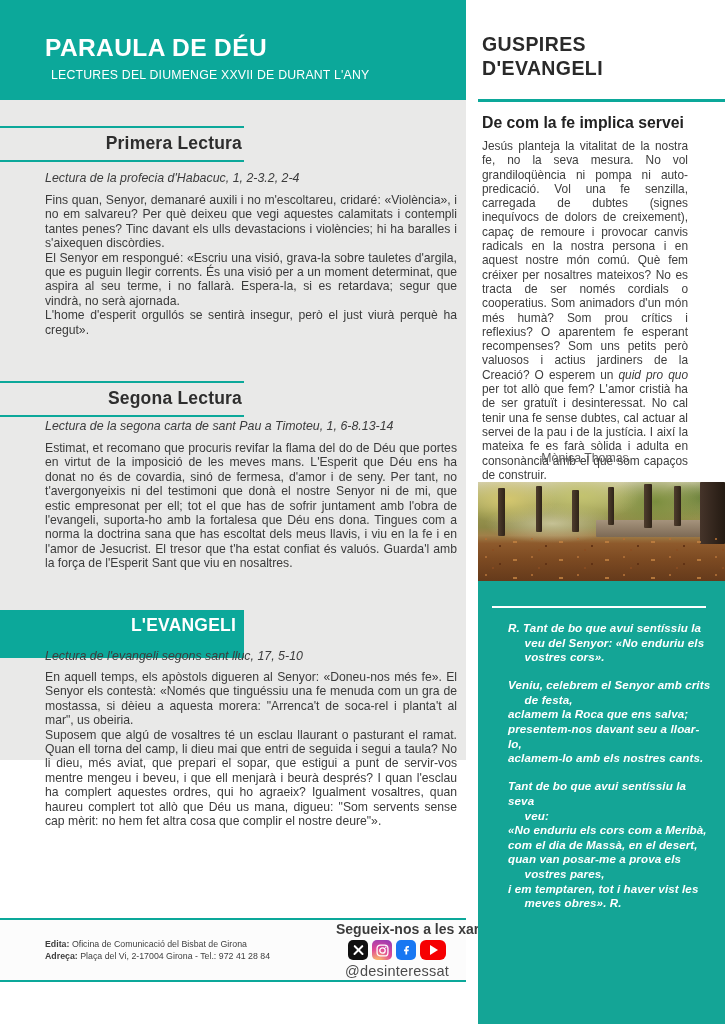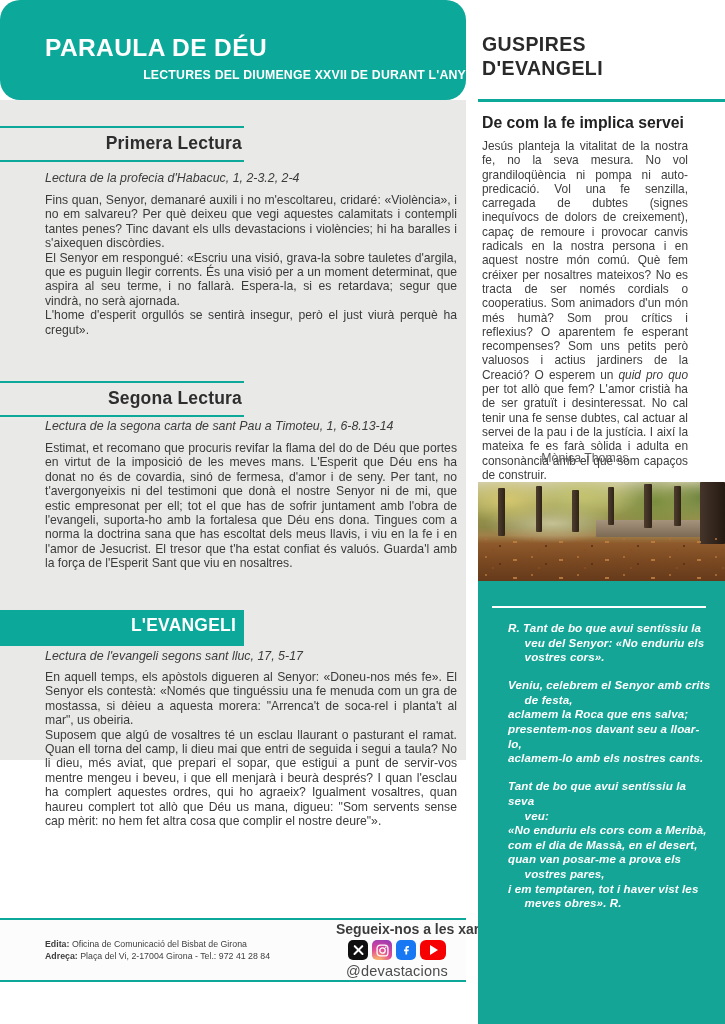--- a/index.html
+++ b/index.html
@@ -5,36 +5,36 @@
   html,body{margin:0;padding:0;background:#ffffff;}
   .page{
     position:relative;width:725px;height:1024px;overflow:hidden;
     font-family:"Liberation Sans","DejaVu Sans",sans-serif;
     background:#ffffff;
   }
   
   .left-col{position:absolute;left:0;top:0;width:466px;height:1024px;}
   .masthead{
     position:absolute;left:0;top:0;width:466px;height:100px;
-    background:#0ca89a;box-sizing:border-box;padding:34px 0 0 45px;color:#fff;border-radius:20px;
+    background:#0ca89a;box-sizing:border-box;padding:34px 0 0 45px;color:#fff;
   }
   .masthead h1{margin:0;font-size:24.5px;font-weight:bold;letter-spacing:.4px;}
-  .masthead h2{margin:6px 0 0 6px;font-size:12.3px;font-weight:bold;letter-spacing:.2px;text-align:right;}
+  .masthead h2{margin:6px 0 0 6px;font-size:12.3px;font-weight:normal;letter-spacing:.2px;}
   .gray-area{
     position:absolute;left:0;top:100px;width:466px;height:660px;background:#e9e9e8;
   }
   .sec-head{
     position:absolute;left:0;width:244px;box-sizing:border-box;
     border-top:2.5px solid #0ca89a;border-bottom:2.5px solid #0ca89a;
     padding:5px 2px 6px 0;text-align:right;
     font-size:17.5px;font-weight:bold;color:#2e2e2e;letter-spacing:.2px;
     background:transparent;
   }
   .sec-head.solid{
-    border:none;background:#0ca89a;color:#ffffff;padding:5px 8px 10px 0;
+    border:none;background:#0ca89a;color:#ffffff;padding:5px 8px 22px 0;
   }
   .src{
     position:absolute;left:45px;width:412px;
     font-style:italic;font-size:12.4px;color:#3c3c3c;
   }
   .body-txt{
     position:absolute;left:45px;width:412px;
     font-size:12.2px;line-height:14.4px;color:#3b3b3b;
     text-align:justify;white-space:pre-line;
   }
@@ -133,21 +133,21 @@
       <div class="src" style="top:71px;">Lectura de la profecia d'Habacuc, 1, 2-3.2, 2-4</div>
       <div class="body-txt" style="top:93px;">Fins quan, Senyor, demanaré auxili i no m'escoltareu, cridaré: «Violència», i no em salvareu? Per què deixeu que vegi aquestes calamitats i contempli tantes penes? Tinc davant els ulls devastacions i violències; hi ha baralles i s'aixequen discòrdies.
 El Senyor em respongué: «Escriu una visió, grava-la sobre tauletes d'argila, que es puguin llegir corrents. És una visió per a un moment determinat, que aspira al seu terme, i no fallarà. Espera-la, si es retardava; segur que vindrà, no serà ajornada.
 L'home d'esperit orgullós se sentirà insegur, però el just viurà perquè ha cregut».</div>
 
       <div class="sec-head" style="top:273px;margin-top:8px;">Segona Lectura</div>
       <div class="src" style="top:319px;">Lectura de la segona carta de sant Pau a Timoteu, 1, 6-8.13-14</div>
       <div class="body-txt" style="top:341px;">Estimat, et recomano que procuris revifar la flama del do de Déu que portes en virtut de la imposició de les meves mans. L'Esperit que Déu ens ha donat no és de covardia, sinó de fermesa, d'amor i de seny. Per tant, no t'avergonyeixis ni del testimoni que donà el nostre Senyor ni de mi, que estic empresonat per ell; tot el que has de sofrir juntament amb l'obra de l'evangeli, suporta-ho amb la fortalesa que Déu ens dona. Tingues com a norma la doctrina sana que has escoltat dels meus llavis, i viu en la fe i en l'amor de Jesucrist. El tresor que t'ha estat confiat és valuós. Guarda'l amb la força de l'Esperit Sant que viu en nosaltres.</div>
 
       <div class="sec-head solid" style="top:510px;">L'EVANGELI</div>
-      <div class="src" style="top:549px;">Lectura de l'evangeli segons sant lluc, 17, 5-17</div>
+      <div class="src" style="top:549px;">Lectura de l'evangeli segons sant lluc, 17, 5-10</div>
       <div class="body-txt" style="top:570px;">En aquell temps, els apòstols digueren al Senyor: «Doneu-nos més fe». El Senyor els contestà: «Només que tinguéssiu una fe menuda com un gra de mostassa, si dèieu a aquesta morera: "Arrenca't de soca-rel i planta't al mar", us obeiria.
 Suposem que algú de vosaltres té un esclau llaurant o pasturant el ramat. Quan ell torna del camp, li dieu mai que entri de seguida i segui a taula? No li dieu, més aviat, que prepari el sopar, que estigui a punt de servir-vos mentre mengeu i beveu, i que ell menjarà i beurà després? I quan l'esclau ha complert aquestes ordres, qui ho agraeix? Igualment vosaltres, quan haureu complert tot allò que Déu us mana, digueu: "Som servents sense cap mèrit: no hem fet altra cosa que complir el nostre deure"».</div>
 
       <div class="footer-box" style="top:818px;">
         <div class="f-lines">
           <div><b>Edita:</b><span> Oficina de Comunicació del Bisbat de Girona</span></div>
           <div><b>Adreça:</b><span> Plaça del Vi, 2-17004 Girona - Tel.: 972 41 28 84</span></div>
         </div>
         <div class="f-social">
           <div class="follow">Segueix-nos a les xarxes!</div>
@@ -165,21 +165,21 @@
             </span>
             <span class="si si-fb">
               <svg width="12" height="12" viewBox="0 0 24 24">
                   <path d="M15.5 7.5H18V4h-3c-2.6 0-4.2 1.7-4.2 4.3V11H8v3.4h2.8V21h3.5v-6.6h2.8l.5-3.4h-3.3V8.6c0-.7.4-1.1 1.2-1.1z" fill="#ffffff"></path>
                 </svg>
             </span>
             <span class="si si-yt">
                 <span class="yt-tri"></span>
               </span>
           </div>
-          <div class="handle">@devastacions</div>
+          <div class="handle">@desinteressat</div>
         </div>
       </div>
     </div>
   </div>
 
   <div class="right-col">
 
     <div class="r-mast">
       <div>GUSPIRES</div>
       <div>D'EVANGELI</div>

